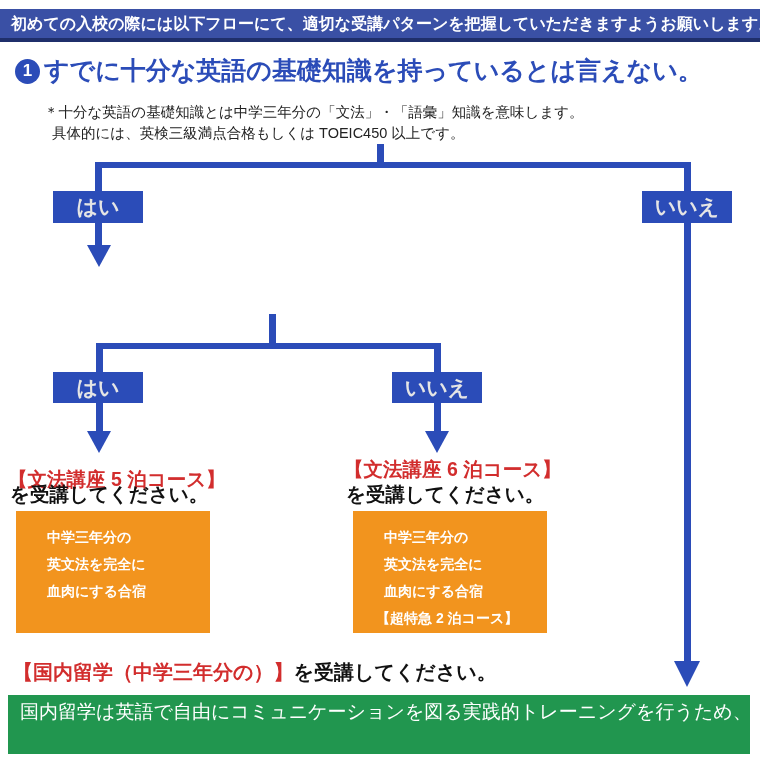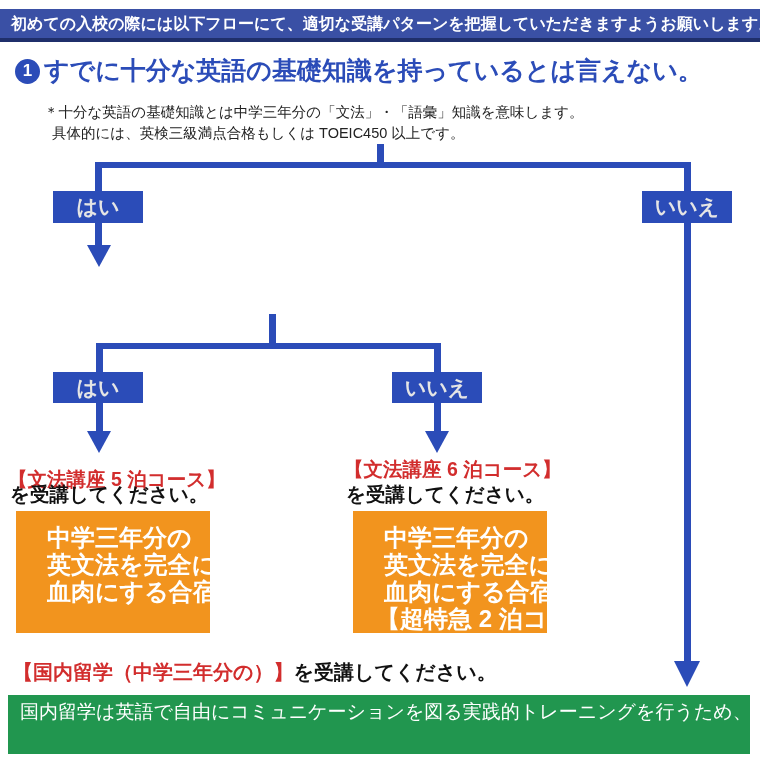--- a/index.html
+++ b/index.html
@@ -58,21 +58,21 @@
   .no2{left:392px;top:372px;width:90px;height:31px;}
 
   .course{position:absolute;color:var(--red);font-weight:bold;font-size:19.5px;white-space:nowrap;}
   .course-left{left:8px;top:456px;margin-top:10px;}
   .course-right{left:344px;top:456px;}
   .instruction{position:absolute;color:var(--black-text);font-weight:bold;font-size:19.5px;white-space:nowrap;}
   .inst-left{left:10px;top:481px;}
   .inst-right{left:346px;top:481px;}
 
   .orange-box{position:absolute;background:var(--orange);color:#fff;font-weight:bold;
-    font-size:24px;line-height:27px;padding:13px 0 0 31px;white-space:nowrap;}
+    font-size:14px;line-height:27px;padding:13px 0 0 31px;white-space:nowrap;}
   .orange-left{left:16px;top:511px;width:194px;height:122px;}
   .orange-right{left:353px;top:511px;width:194px;height:122px;}
   .ob-line4{margin-left:-8px;}
 
   .bottom-line{position:absolute;left:13px;top:659px;font-weight:bold;font-size:20px;white-space:nowrap;}
   .bottom-line .red-part{color:var(--red);}
   .bottom-line .black-part{color:var(--black-text);}
 
   .green-box{position:absolute;left:8px;top:695px;width:742px;height:59px;
     background:var(--green);color:#fff;font-size:19px;line-height:27px;

